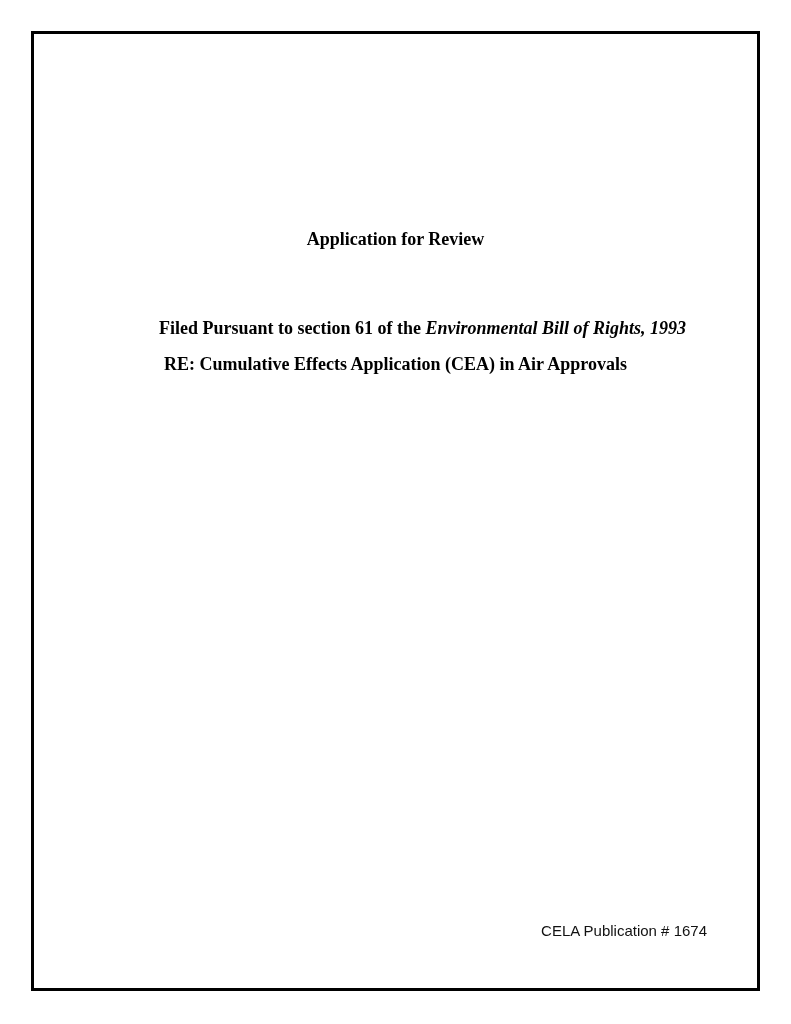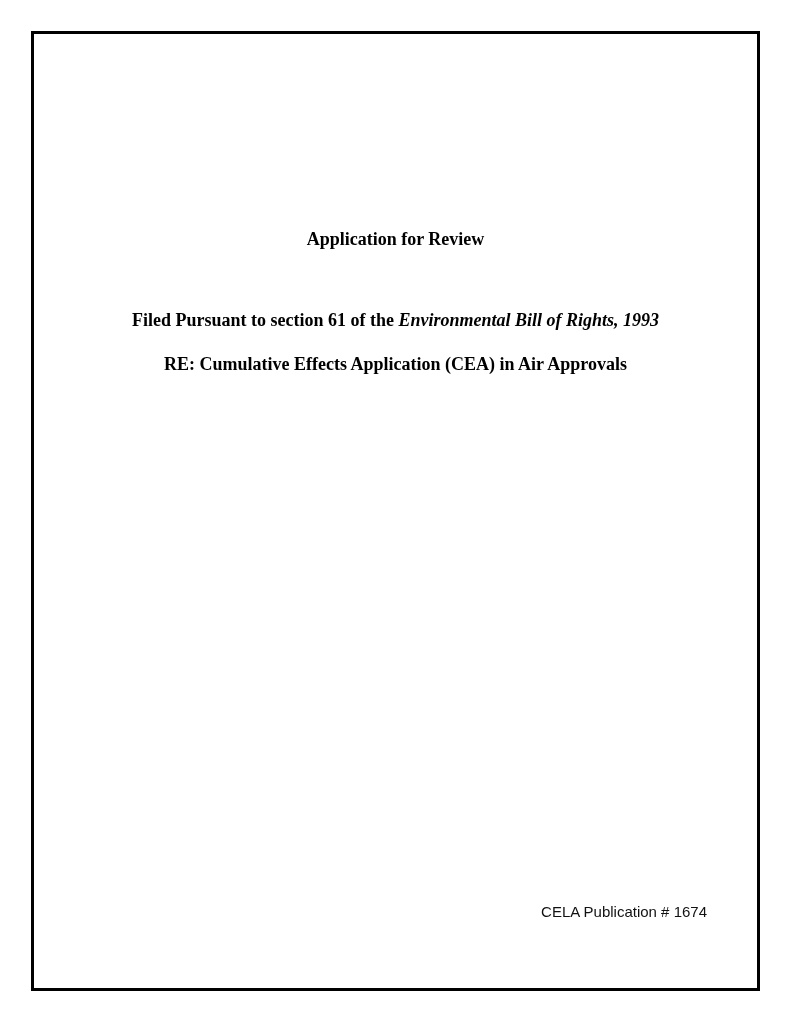--- a/index.html
+++ b/index.html
@@ -31,29 +31,29 @@
     left: 31px;
     width: 729px;
     text-align: center;
     font-weight: bold;
     font-size: 18px;
     line-height: 22px;
     color: #000000;
     white-space: pre-wrap;
   }
   .title   { top: 228px; }
-  .filed   { top: 309px; }
+  .filed   { top: 317px; padding-left: 27px; }
   .subject { top: 353px; }
   .filed .statute {
     font-style: italic;
     font-weight: bold;
   }
   .pub {
     position: absolute;
-    top: 902px;
+    top: 921px;
     right: 84px;
     font-family: "Liberation Sans", sans-serif;
     font-weight: normal;
     font-size: 15px;
     line-height: 20px;
     color: #111111;
   }
 </style>
 </head>
 <body>

